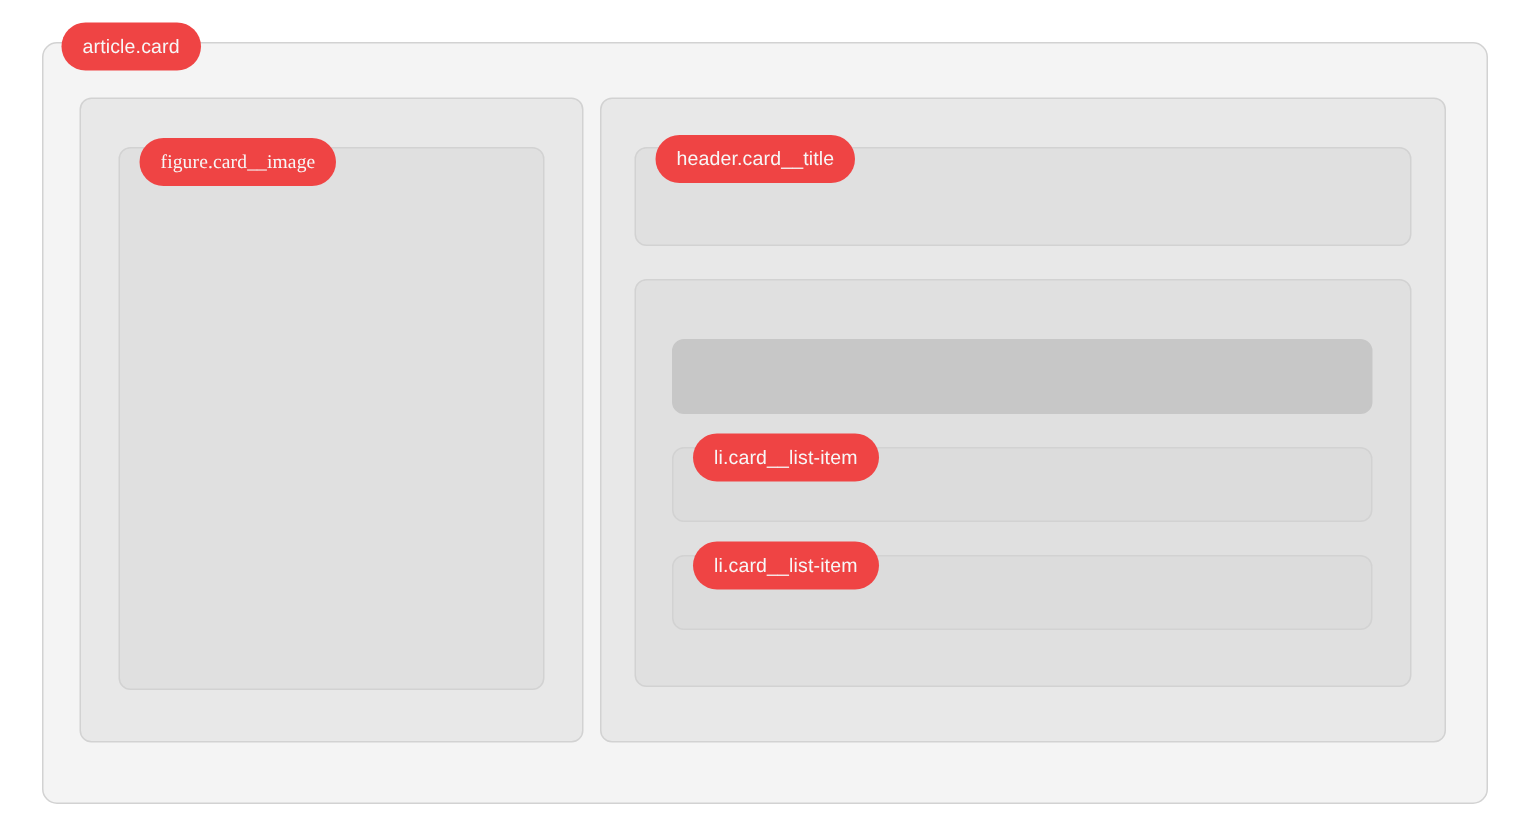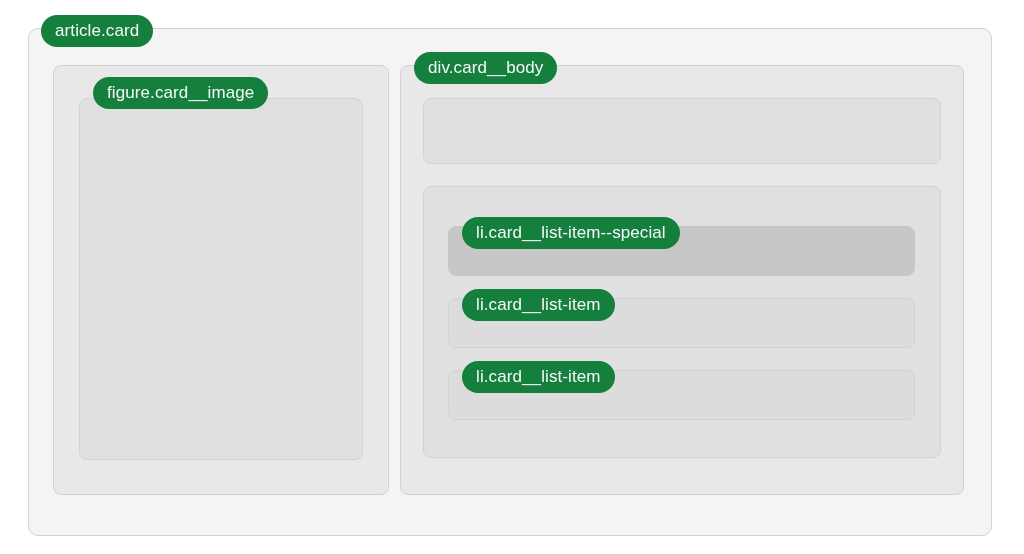--- a/index.html
+++ b/index.html
@@ -30,27 +30,27 @@
     border: 1px solid #d2d2d2;
     border-radius: 8px;
   }
 
   
   .pill {
     position: absolute;
     box-sizing: border-box;
     display: flex;
     align-items: center;
-    background: #15803d;
+    background: #ef4444;
     color: #f7f7f7;
     border-radius: 999px;
     padding: 0 14px;
     height: 32px;
     line-height: 32px;
-    font-size: 17px;
+    font-size: 13px;
     white-space: nowrap;
     letter-spacing: 0.1px;
     z-index: 50;
   }
 
   
   #article-card {
     left: 28px;  top: 28px;
     width: 964px; height: 508px;
     background: #f4f4f4;
@@ -63,21 +63,21 @@
     width: 336px; height: 430px;
     background: #e8e8e8;
   }
   #pill-aside { left: 67px; top: 52px; }
 
   #figure-image {
     left: 79px;  top: 98px;
     width: 284px; height: 362px;
     background: #e0e0e0;
   }
-  #pill-figure { left: 93px; top: 77px; }
+  #pill-figure { left: 93px; top: 92px; font-family: Liberation Serif, serif; }
 
   #card-body {
     left: 400px; top: 65px;
     width: 564px; height: 430px;
     background: #e8e8e8;
   }
   #pill-body { left: 414px; top: 52px; }
 
   #card-title {
     left: 423px; top: 98px;
@@ -118,28 +118,27 @@
 
   <div class="box" id="article-card"></div>
   <div class="pill" id="pill-article">article.card</div>
 
   <div class="box" id="aside-thumb"></div>
 
   <div class="box" id="figure-image"></div>
   <div class="pill" id="pill-figure">figure.card__image</div>
 
   <div class="box" id="card-body"></div>
-  <div class="pill" id="pill-body">div.card__body</div>
 
   <div class="box" id="card-title"></div>
+  <div class="pill" id="pill-title">header.card__title</div>
 
   <div class="box" id="card-list"></div>
 
   <div class="box list-item list-item--special" id="li-1"></div>
-  <div class="pill" id="pill-li-1">li.card__list-item--special</div>
 
   <div class="box list-item" id="li-2"></div>
   <div class="pill" id="pill-li-2">li.card__list-item</div>
 
   <div class="box list-item" id="li-3"></div>
   <div class="pill" id="pill-li-3">li.card__list-item</div>
 
 </div>
 
 </body></html>

